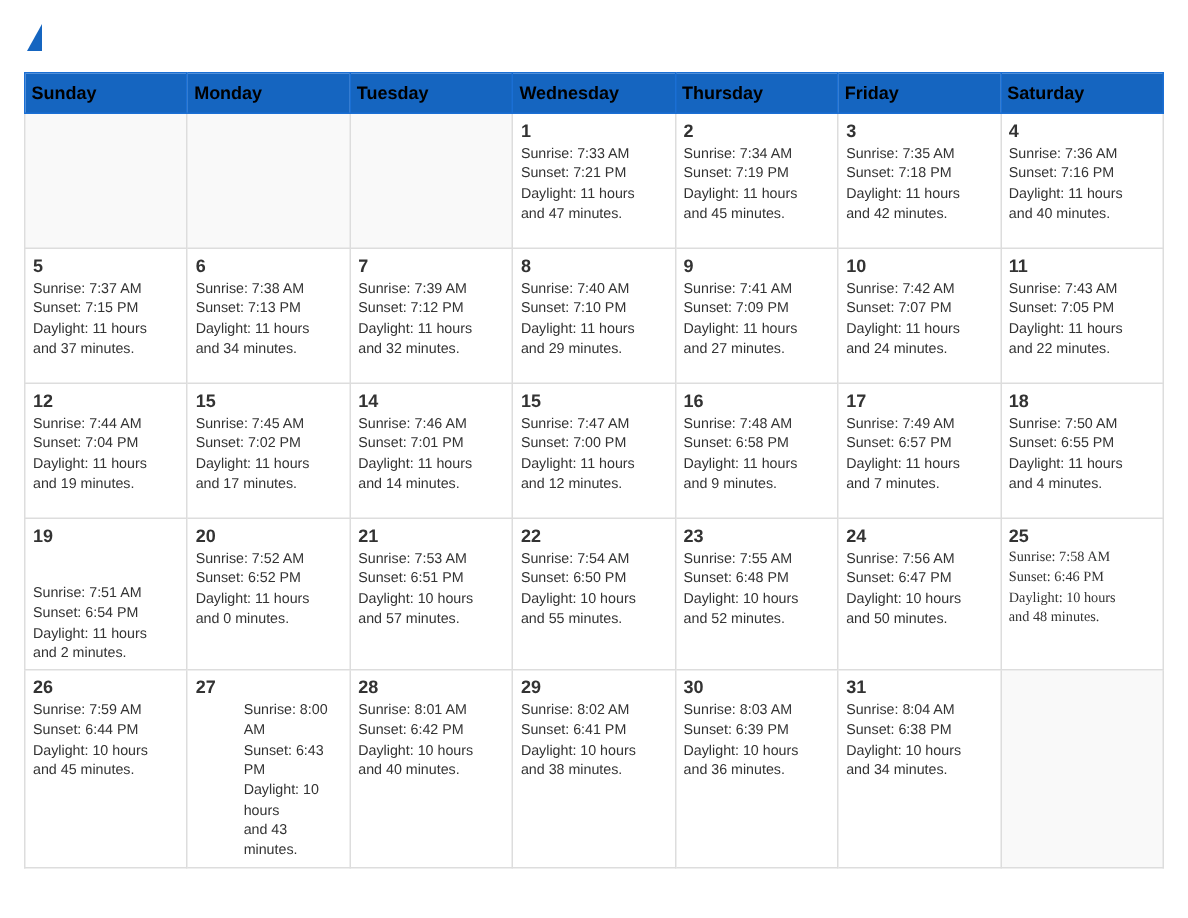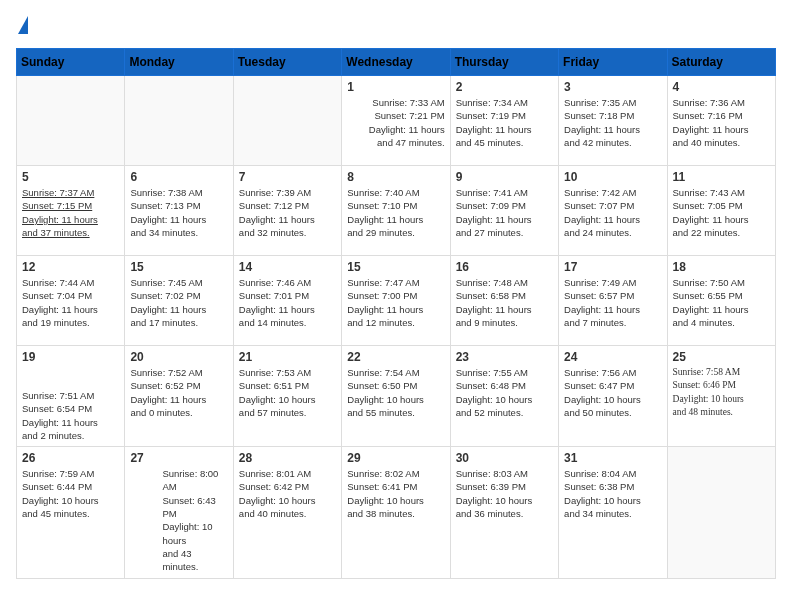--- a/index.html
+++ b/index.html
@@ -127,21 +127,21 @@
         <th>Saturday</th>
       </tr>
   </thead>
   <tbody id="calendar-body">
   <tr>
         <td class="empty"></td>
         <td class="empty"></td>
         <td class="empty"></td>
         <td>
           <div class="day-number">1</div>
-          <div class="day-info" style="white-space: pre-line; text-align: right;">Sunrise: 7:33 AM
+          <div class="day-info" style="white-space: pre-line;">Sunrise: 7:33 AM
 Sunset: 7:21 PM
 Daylight: 11 hours
 and 47 minutes.</div>
         </td>
         <td>
           <div class="day-number">2</div>
           <div class="day-info" style="white-space: pre-line;">Sunrise: 7:34 AM
 Sunset: 7:19 PM
 Daylight: 11 hours
 and 45 minutes.</div>
@@ -157,21 +157,21 @@
           <div class="day-number">4</div>
           <div class="day-info" style="white-space: pre-line;">Sunrise: 7:36 AM
 Sunset: 7:16 PM
 Daylight: 11 hours
 and 40 minutes.</div>
         </td>
       </tr>
       <tr>
         <td>
           <div class="day-number">5</div>
-          <div class="day-info" style="white-space: pre-line; text-decoration: underline;">Sunrise: 7:37 AM
+          <div class="day-info" style="white-space: pre-line;">Sunrise: 7:37 AM
 Sunset: 7:15 PM
 Daylight: 11 hours
 and 37 minutes.</div>
         </td>
         <td>
           <div class="day-number">6</div>
           <div class="day-info" style="white-space: pre-line;">Sunrise: 7:38 AM
 Sunset: 7:13 PM
 Daylight: 11 hours
 and 34 minutes.</div>

